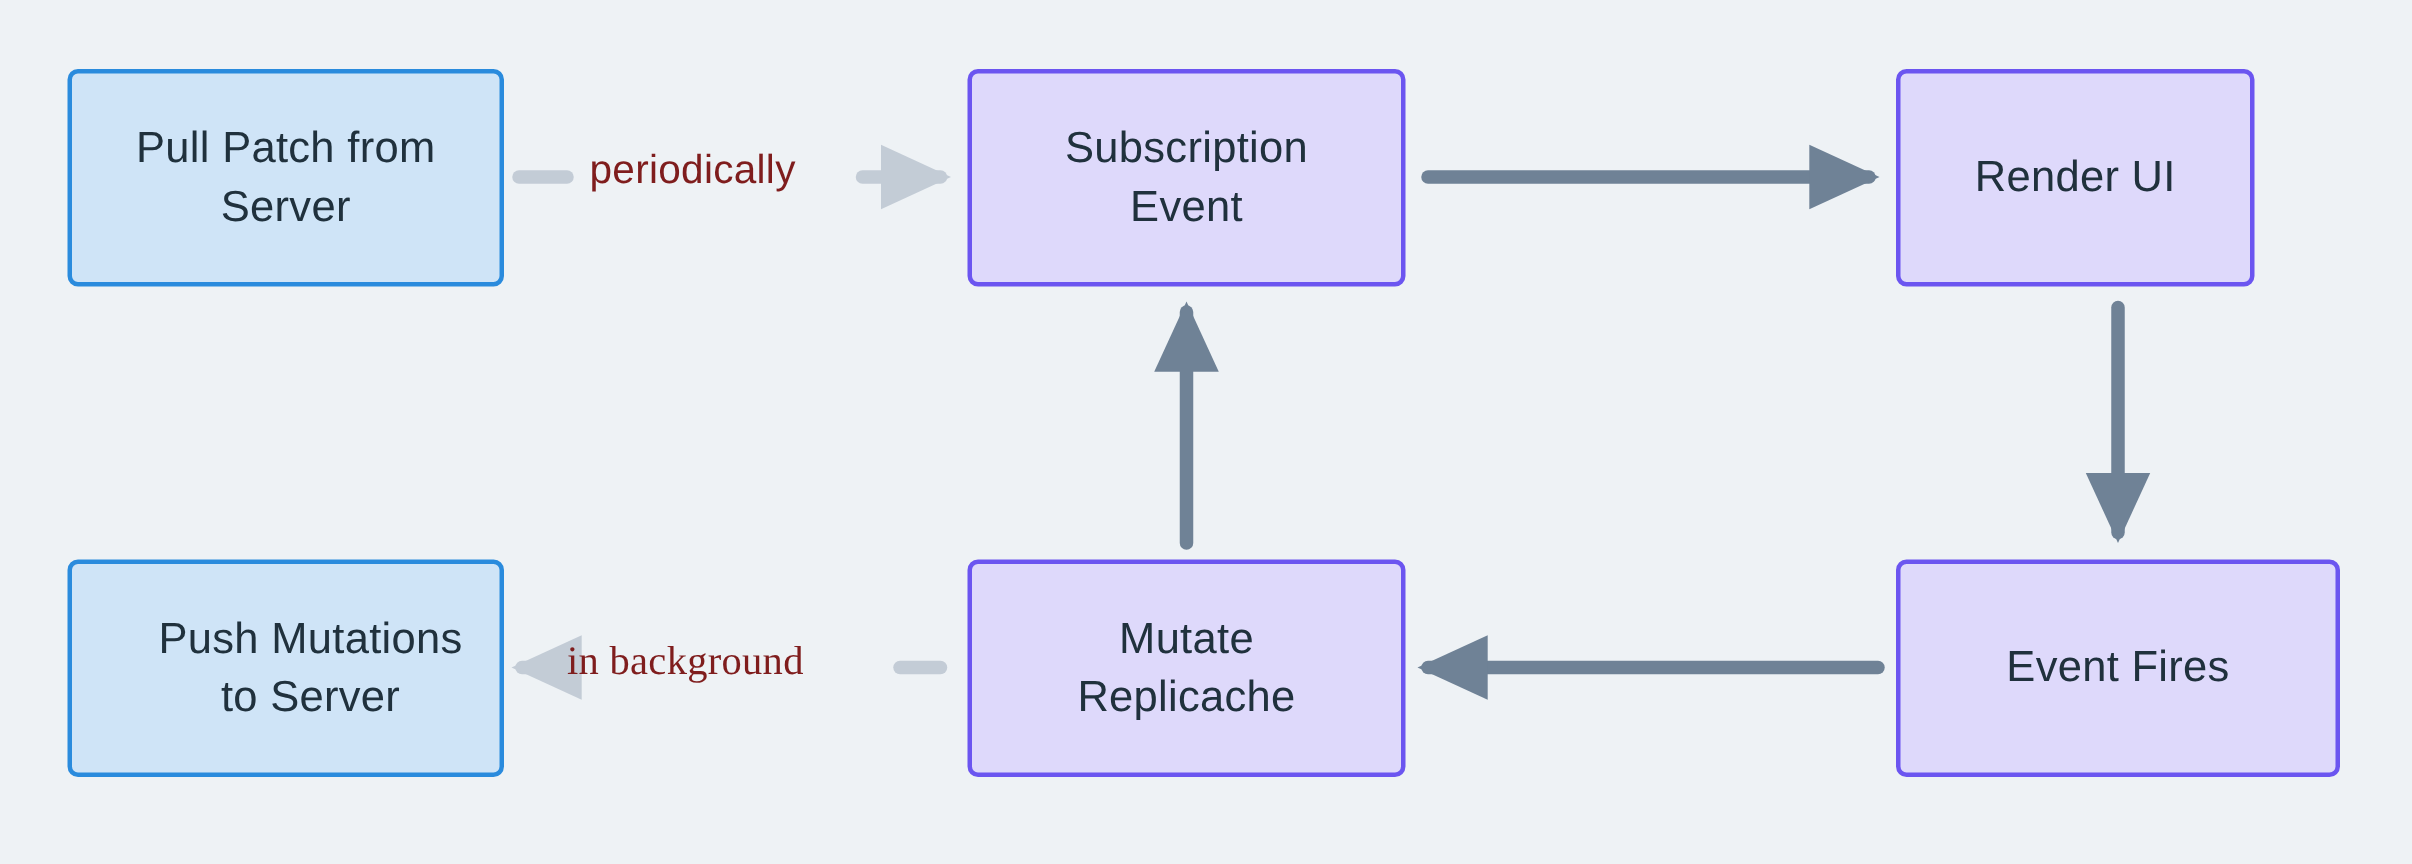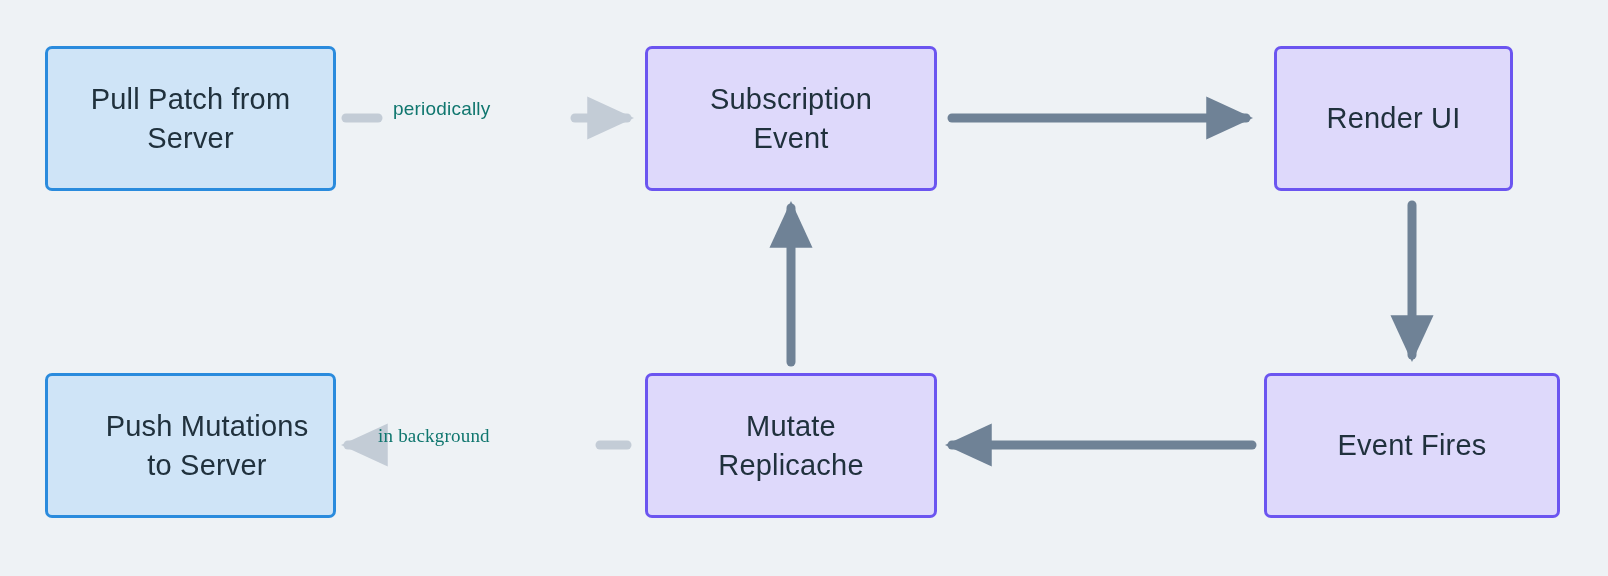--- a/index.html
+++ b/index.html
@@ -41,37 +41,37 @@
     color: #20313d;
   }
   .node.local {
     background: #ded9fb;
     border-color: #6b55f0;
     color: #20313d;
   }
   
   #node-pull   { left: 45px;   top: 46px;  width: 291px; height: 145px; }
   #node-sub    { left: 645px;  top: 46px;  width: 292px; height: 145px; }
-  #node-render { left: 1264px; top: 46px;  width: 239px; height: 145px; margin-left: 10px; }
+  #node-render { left: 1264px; top: 46px;  width: 239px; height: 145px; }
   #node-push   { left: 45px;   top: 373px; width: 291px; height: 145px; padding-left: 33px; }
   #node-mutate { left: 645px;  top: 373px; width: 292px; height: 145px; }
   #node-event  { left: 1264px; top: 373px; width: 296px; height: 145px; }
 
   .edge-svg {
     position: absolute;
     left: 0;
     top: 0;
     width: 1608px;
     height: 576px;
     pointer-events: none;
   }
   .edge-label {
     position: absolute;
-    font-size: 19px;
-    color: #0f766e;
+    font-size: 27px;
+    color: #7f1d1d;
     letter-spacing: 0.2px;
     white-space: nowrap;
     user-select: none;
   }
   #label-periodically { left: 393px; top: 98px; }
   #label-in-background { left: 378px; top: 425px; font-family: Liberation Serif, serif; }
 </style>
 </head>
 <body>
 

